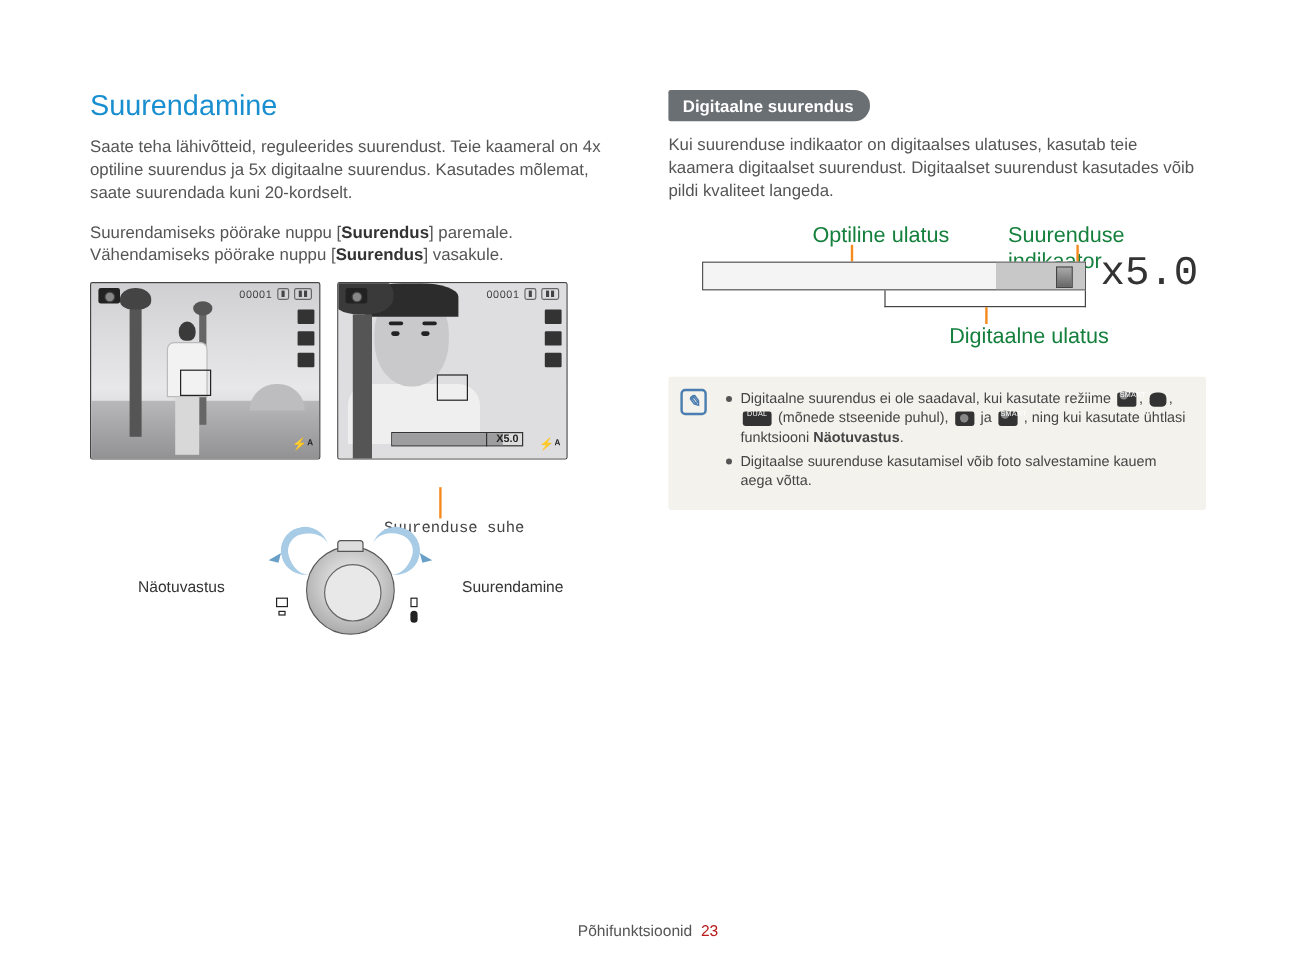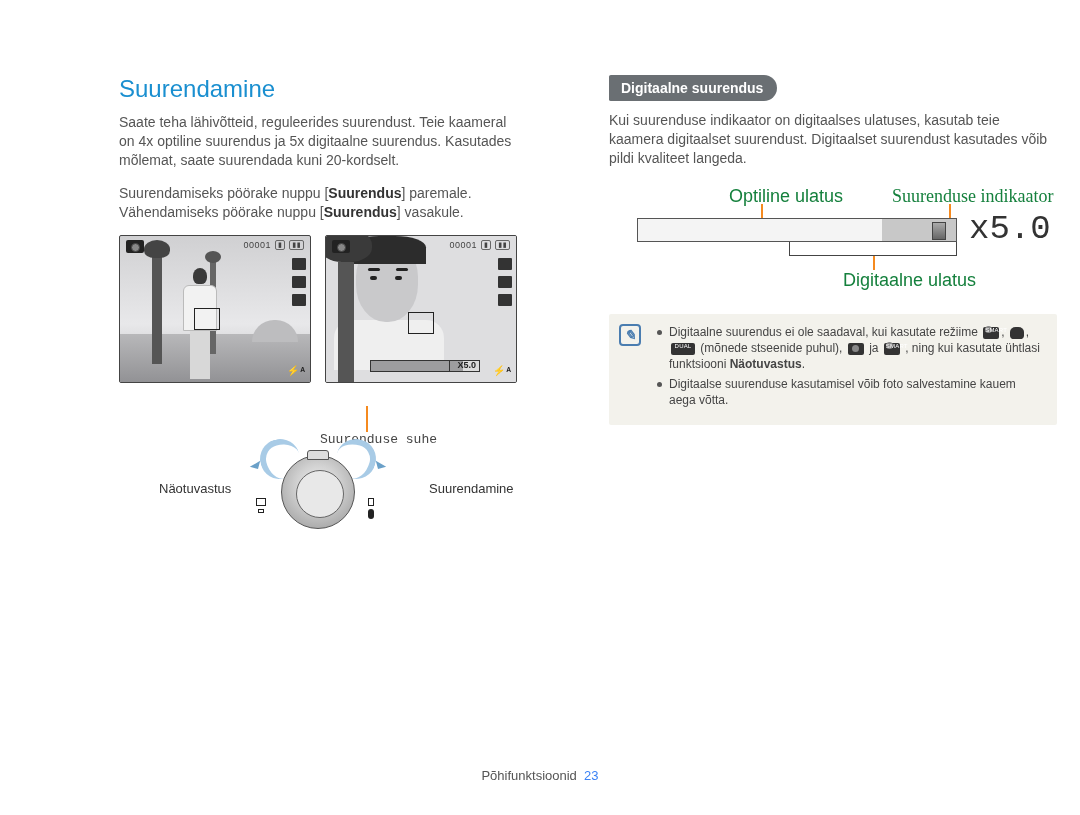--- a/index.html
+++ b/index.html
@@ -20,21 +20,21 @@
     font-size: 17px;
     color: #8a8a8a;
     padding-bottom: 10px;
     border-bottom: 1px solid #555;
     margin-bottom: 30px;
   }
   .columns {
     display: flex;
     gap: 48px;
   }
-  .col { flex: 1 1 0; margin-left: 44px; }
+  .col { flex: 1 1 0; }
   h1.section-title {
     color: #1a8fd0;
     font-size: 24px;
     font-weight: 500;
     margin-bottom: 10px;
   }
   .body-text {
     font-size: 14px;
     line-height: 1.35;
     color: #555;
@@ -169,21 +169,21 @@
   }
   .zoom-diagram {
     position:relative;
     margin-top:18px;
     height:100px;
     width: 420px;
     margin-left: 28px;
   }
   .zd-label { position:absolute; font-size:18px; color:#15803d; }
   .zd-label.opt { left:92px; top:0; }
-  .zd-label.ind { left:255px; top:0;font-family:Liberation Serif, serif; }
+  .zd-label.ind { left:255px; top:0; }
   .zd-label.dig { left:206px; top:84px; }
   .zd-bar {
     position:absolute; left:0; top:32px; width:320px; height:24px;
     border:1.5px solid #555;
     background:#f4f4f4;
   }
   .zd-dig-zone {
     position:absolute; right:0; top:0; bottom:0; width:74px;
     background:#c8c8c8;
   }
@@ -235,21 +235,21 @@
   .inline-icon.cam::after { content:""; position:absolute; left:4px; top:2px; width:7px; height:7px; border-radius:50%; background:#888; }
   .inline-icon.txt::after {
     content:attr(data-t); position:absolute; left:2px; top:-1px; right:2px;
     font-size:6px; color:#fff; letter-spacing:0.2px; text-align:center;
   }
   .inline-icon.hand { width:14px; border-radius:40% 40% 30% 30%; }
   .footer {
     position:absolute; left:0; right:0; bottom:32px;
     text-align:center; font-size:13px; color:#555;
   }
-  .footer .num { color:#3b82f6; }
+  .footer .num { color:#b91c1c; }
 </style>
 </head>
 <body>
 
 <div class="page">
 
   <div class="columns">
 
     <div class="col">
       <h1 class="section-title">Suurendamine</h1>

